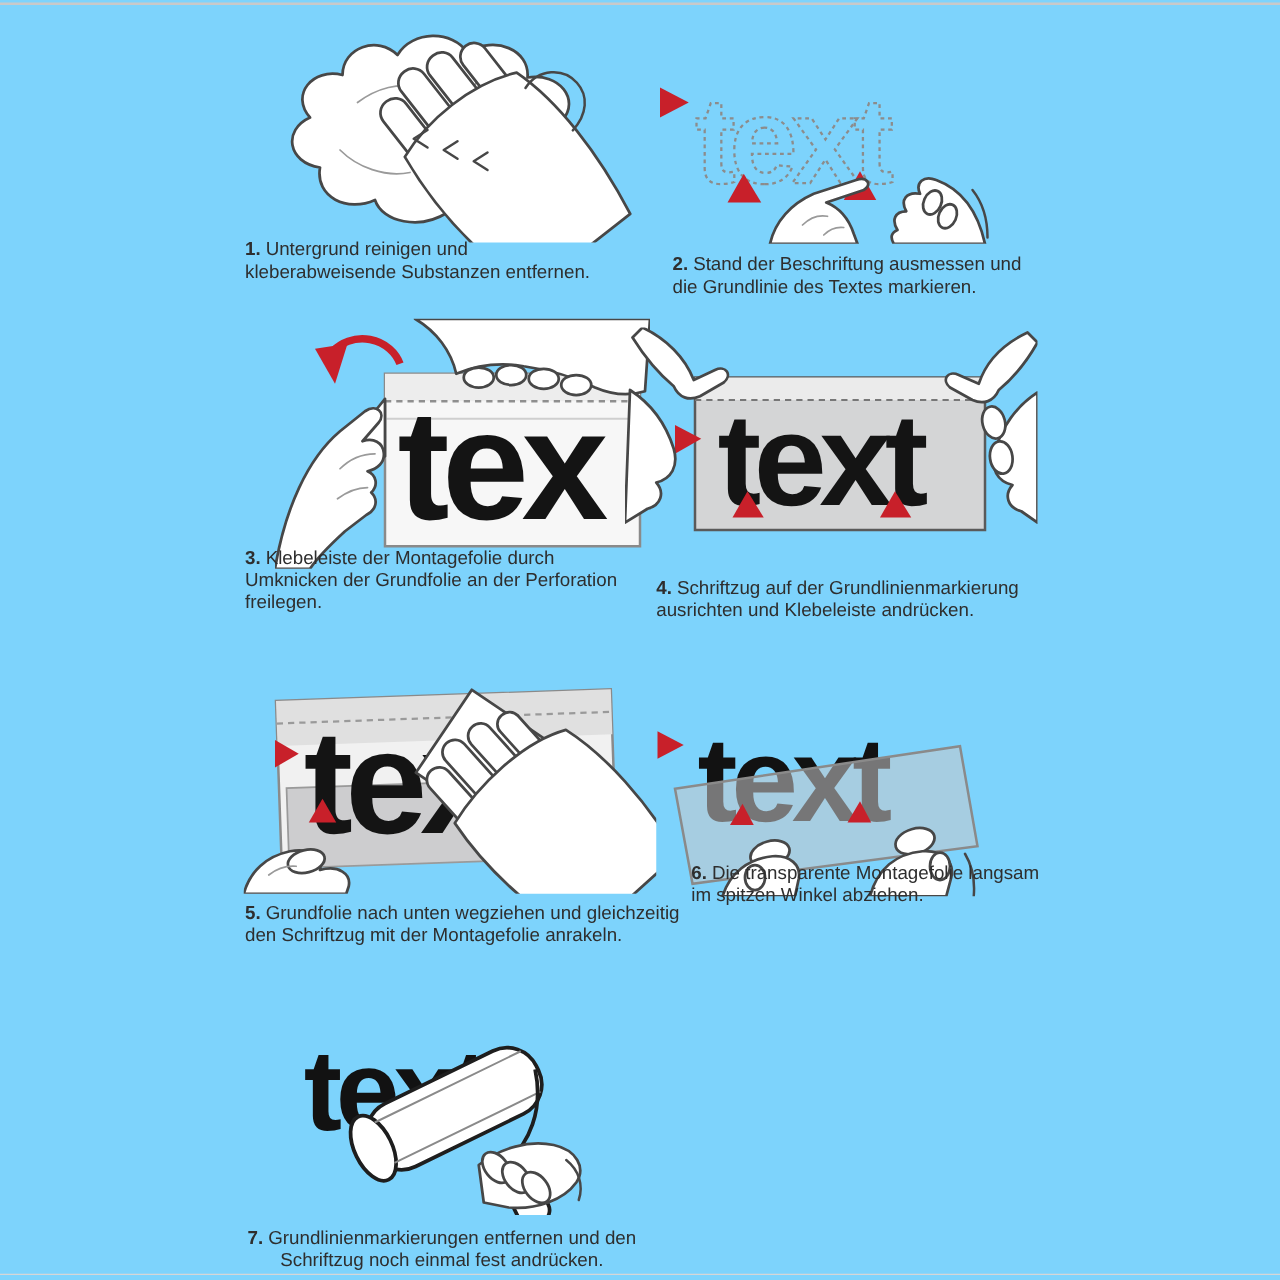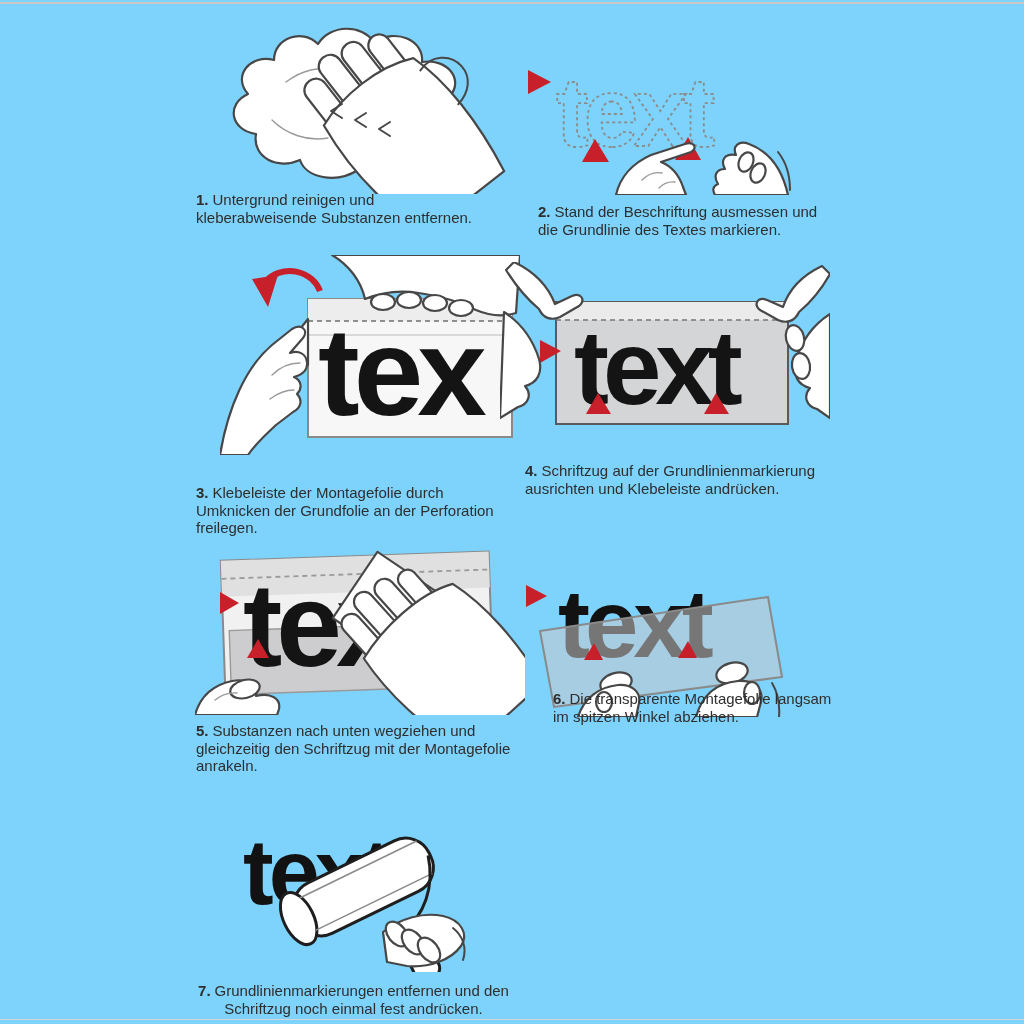--- a/index.html
+++ b/index.html
@@ -213,28 +213,28 @@
       </g>
     </svg>
   </figure>
 
   <p class="cap" style="left:196px;top:191px;width:300px;">
     <b>1.</b><span>Untergrund reinigen und kleberabweisende Substanzen entfernen.</span>
   </p>
   <p class="cap" style="left:538px;top:203px;width:280px;">
     <b>2.</b><span>Stand der Beschriftung ausmessen und die Grundlinie des Textes markieren.</span>
   </p>
-  <p class="cap" style="left:196px;top:484px;width:325px;">
+  <p class="cap" style="left:196px;top:438px;width:325px;">
     <b>3.</b><span>Klebeleiste der Montagefolie durch Umknicken der Grundfolie an der Perforation freilegen.</span>
   </p>
   <p class="cap" style="left:525px;top:462px;width:300px;">
     <b>4.</b><span>Schriftzug auf der Grundlinienmarkierung ausrichten und Klebeleiste andrücken.</span>
   </p>
   <p class="cap" style="left:196px;top:722px;width:348px;">
-    <b>5.</b><span>Substanzen nach unten wegziehen und gleichzeitig den Schriftzug mit der Montagefolie anrakeln.</span>
+    <b>5.</b><span>Grundfolie nach unten wegziehen und gleichzeitig den Schriftzug mit der Montagefolie anrakeln.</span>
   </p>
   <p class="cap" style="left:525px;top:690px;width:285px;margin-left:28px;">
     <b>6.</b><span>Die transparente Montagefolie langsam im spitzen Winkel abziehen.</span>
   </p>
   <p class="cap" style="left:196px;top:982px;width:315px;text-align:center;">
     <b>7.</b><span>Grundlinienmarkierungen entfernen und den Schriftzug noch einmal fest andrücken.</span>
   </p>
 
 </div>
 

